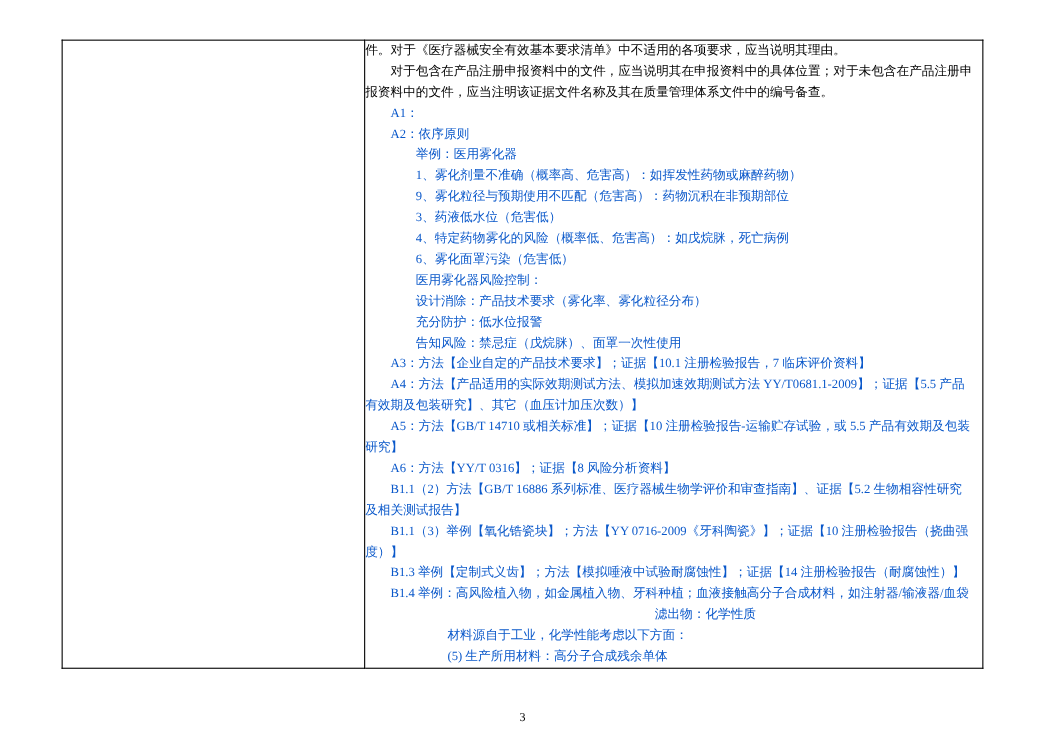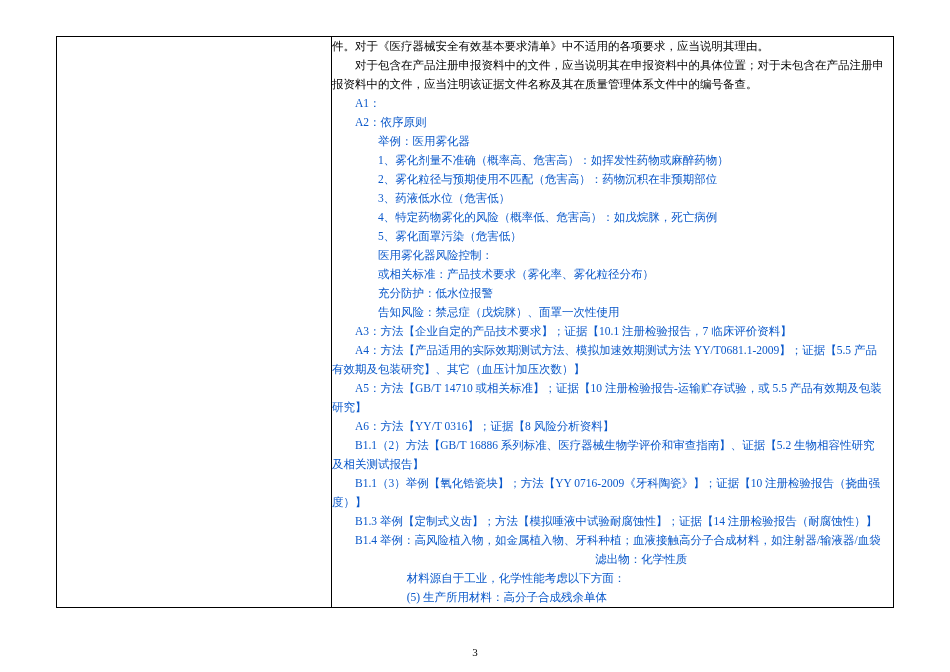--- a/index.html
+++ b/index.html
@@ -54,26 +54,26 @@
         <tr>
       <td class="leftcol"></td>
       <td class="rightcol">
         <div class="line">件。对于《医疗器械安全有效基本要求清单》中不适用的各项要求，应当说明其理由。</div>
         <div class="line indent1">对于包含在产品注册申报资料中的文件，应当说明其在申报资料中的具体位置；对于未包含在产品注册申</div>
         <div class="line">报资料中的文件，应当注明该证据文件名称及其在质量管理体系文件中的编号备查。</div>
         <div class="line blue indent1">A1：</div>
         <div class="line blue indent1">A2：依序原则</div>
         <div class="line blue indent2">举例：医用雾化器</div>
         <div class="line blue indent2">1、雾化剂量不准确（概率高、危害高）：如挥发性药物或麻醉药物）</div>
-        <div class="line blue indent2">2、雾化粒径与预期使用不匹配（危害高）：药物沉积在非预期部位</div>
+        <div class="line blue indent2">9、雾化粒径与预期使用不匹配（危害高）：药物沉积在非预期部位</div>
         <div class="line blue indent2">3、药液低水位（危害低）</div>
         <div class="line blue indent2">4、特定药物雾化的风险（概率低、危害高）：如戊烷脒，死亡病例</div>
-        <div class="line blue indent2">5、雾化面罩污染（危害低）</div>
+        <div class="line blue indent2">6、雾化面罩污染（危害低）</div>
         <div class="line blue indent2">医用雾化器风险控制：</div>
-        <div class="line blue indent2">或相关标准：产品技术要求（雾化率、雾化粒径分布）</div>
+        <div class="line blue indent2">设计消除：产品技术要求（雾化率、雾化粒径分布）</div>
         <div class="line blue indent2">充分防护：低水位报警</div>
         <div class="line blue indent2">告知风险：禁忌症（戊烷脒）、面罩一次性使用</div>
         <div class="line blue indent1">A3：方法【企业自定的产品技术要求】；证据【10.1 注册检验报告，7 临床评价资料】</div>
         <div class="line blue indent1">A4：方法【产品适用的实际效期测试方法、模拟加速效期测试方法 YY/T0681.1-2009】；证据【5.5 产品</div>
         <div class="line blue">有效期及包装研究】、其它（血压计加压次数）】</div>
         <div class="line blue indent1">A5：方法【GB/T 14710 或相关标准】；证据【10 注册检验报告-运输贮存试验，或 5.5 产品有效期及包装</div>
         <div class="line blue">研究】</div>
         <div class="line blue indent1">A6：方法【YY/T 0316】；证据【8 风险分析资料】</div>
         <div class="line blue indent1">B1.1（2）方法【GB/T 16886 系列标准、医疗器械生物学评价和审查指南】、证据【5.2 生物相容性研究</div>
         <div class="line blue">及相关测试报告】</div>

